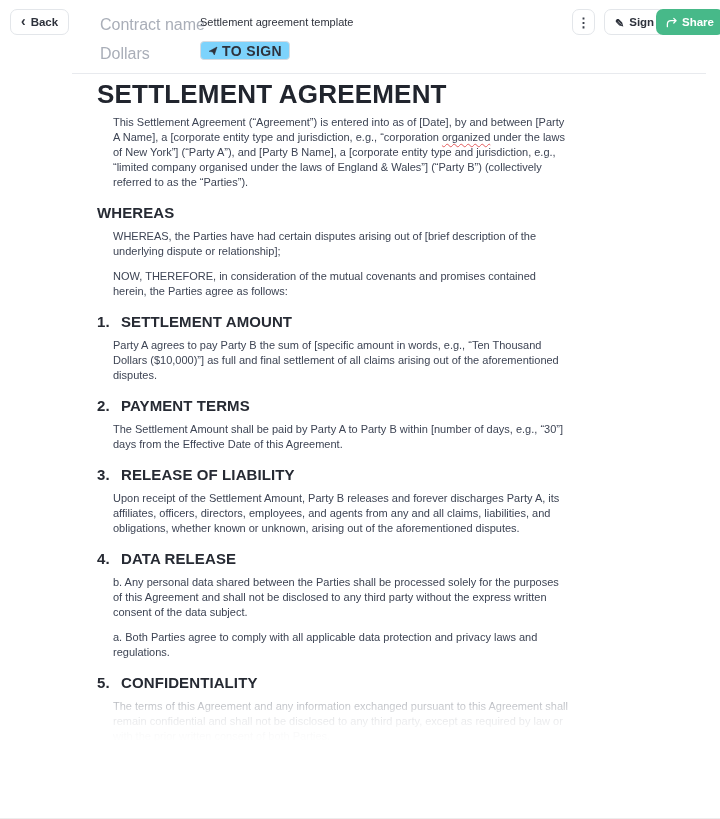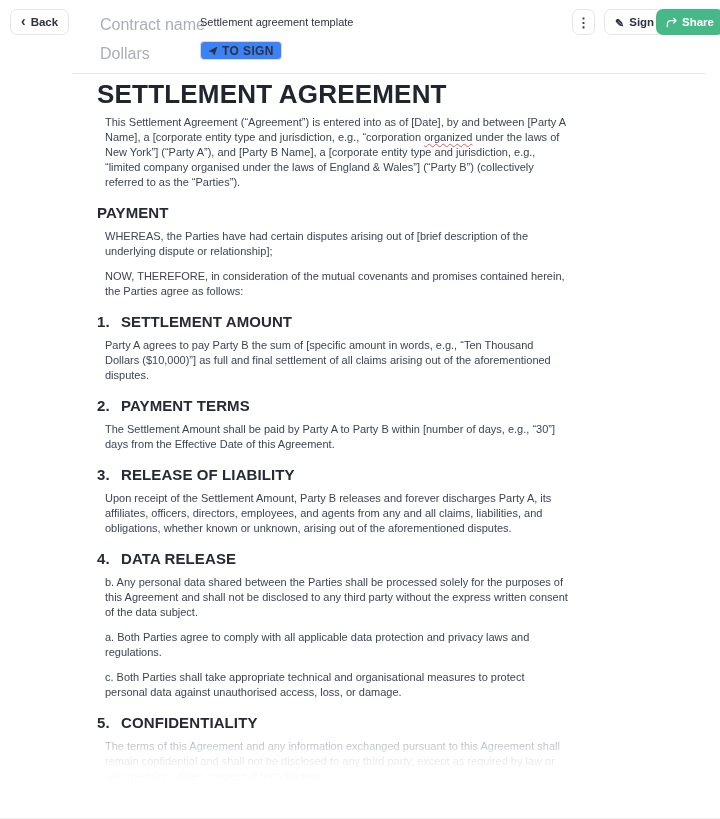--- a/index.html
+++ b/index.html
@@ -29,37 +29,37 @@
   .share-btn { left: 656px; border: none; color: #ffffff; background: #47b989; }
   .chev { font-size: 14px; line-height: 1; margin-top: -2px; font-weight: 700; }
   .pen-ic { font-size: 11px; line-height: 1; transform: translateY(0.5px); }
   .label-gray { position: absolute; font-size: 16px; color: #a9aeb8; }
   .contract-label { left: 100px; top: 16px; }
   .status-label { left: 100px; top: 45px; }
   .contract-value { position: absolute; left: 200px; top: 16px; font-size: 11px; color: #2e323c; font-weight: 500; cursor: text; text-align: right; }
   .status-badge {
     position: absolute; left: 200px; top: 41px; height: 19px;
     display: inline-flex; align-items: center; gap: 4px;
-    border: 1px solid #d7dbe1; border-radius: 4px; background: #3b82f6;
-    padding: 0 7px; font-size: 12px; font-weight: 700; letter-spacing: 0.4px;
+    border: 1px solid #d7dbe1; border-radius: 4px; background: #7dd3fc;
+    padding: 0 7px; font-size: 14px; font-weight: 700; letter-spacing: 0.4px;
     color: #2e323c; cursor: pointer;
   }
   .divider { position: absolute; top: 73px; left: 72px; width: 634px; height: 0; border-top: 1px solid #e8eaee; }
 
   
   .doc {
     position: absolute; top: 73px; left: 0; width: 661px;
     padding: 7px 93px 0 97px; cursor: text;
   }
   .doc h1 {
     margin: 0 0 7px 0; font-size: 26px; line-height: 28px;
     font-weight: 800; color: #21252e; letter-spacing: 0.2px;
   }
   .doc p {
-    margin: 0 0 10px 8px; font-size: 11px; line-height: 15px;
+    margin: 0 0 10px 16px; font-size: 11px; line-height: 15px;
     color: #3d4454; max-width: 531px;
   }
   .doc h2 {
     margin: 14px 0 7px 0; font-size: 15px; line-height: 18px;
     font-weight: 700; color: #262a33; letter-spacing: 0.1px;
   }
   .doc h2 .num { display: inline-block; width: 24px; }
   .misspell {
     text-decoration: underline wavy #e25c5c;
     text-decoration-thickness: 1px;
@@ -109,33 +109,32 @@
   </button>
 </div>
 
 <div class="divider"></div>
 
 <div class="doc">
   <h1>SETTLEMENT AGREEMENT</h1>
 
   <p><span>This Settlement Agreement (“Agreement”) is entered into as of [Date], by and between [Party A Name], a [corporate entity type and jurisdiction, e.g., “corporation </span><span class="misspell" style="text-decoration-color: rgb(226, 92, 92);">organized</span><span> under the laws of New York”] (“Party A”), and [Party B Name], a [corporate entity type and jurisdiction, e.g., “limited company organised under the laws of England &amp; Wales”] (“Party B”) (collectively referred to as the “Parties”).</span></p>
 
-  <h2>PAYMENT</h2>
+  <h2>WHEREAS</h2>
   <p>WHEREAS, the Parties have had certain disputes arising out of [brief description of the underlying dispute or relationship];</p>
   <p>NOW, THEREFORE, in consideration of the mutual covenants and promises contained herein, the Parties agree as follows:</p>
 
   <h2><span class="num">1.</span><span>SETTLEMENT AMOUNT</span></h2>
   <p>Party A agrees to pay Party B the sum of [specific amount in words, e.g., “Ten Thousand Dollars ($10,000)”] as full and final settlement of all claims arising out of the aforementioned disputes.</p>
 
   <h2><span class="num">2.</span><span>PAYMENT TERMS</span></h2>
   <p>The Settlement Amount shall be paid by Party A to Party B within [number of days, e.g., “30”] days from the Effective Date of this Agreement.</p>
 
   <h2><span class="num">3.</span><span>RELEASE OF LIABILITY</span></h2>
   <p>Upon receipt of the Settlement Amount, Party B releases and forever discharges Party A, its affiliates, officers, directors, employees, and agents from any and all claims, liabilities, and obligations, whether known or unknown, arising out of the aforementioned disputes.</p>
 
   <h2><span class="num">4.</span><span>DATA RELEASE</span></h2>
   <p>b. Any personal data shared between the Parties shall be processed solely for the purposes of this Agreement and shall not be disclosed to any third party without the express written consent of the data subject.</p>
   <p>a. Both Parties agree to comply with all applicable data protection and privacy laws and regulations.</p>
-  <p>c. Both Parties shall take appropriate technical and organisational measures to protect personal data against unauthorised access, loss, or damage.</p>
 
   <h2><span class="num">5.</span><span>CONFIDENTIALITY</span></h2>
   <p class="fade">The terms of this Agreement and any information exchanged pursuant to this Agreement shall remain confidential and shall not be disclosed to any third party, except as required by law or with the prior written consent of both Parties.</p>
 </div>
 
 </body></html>

